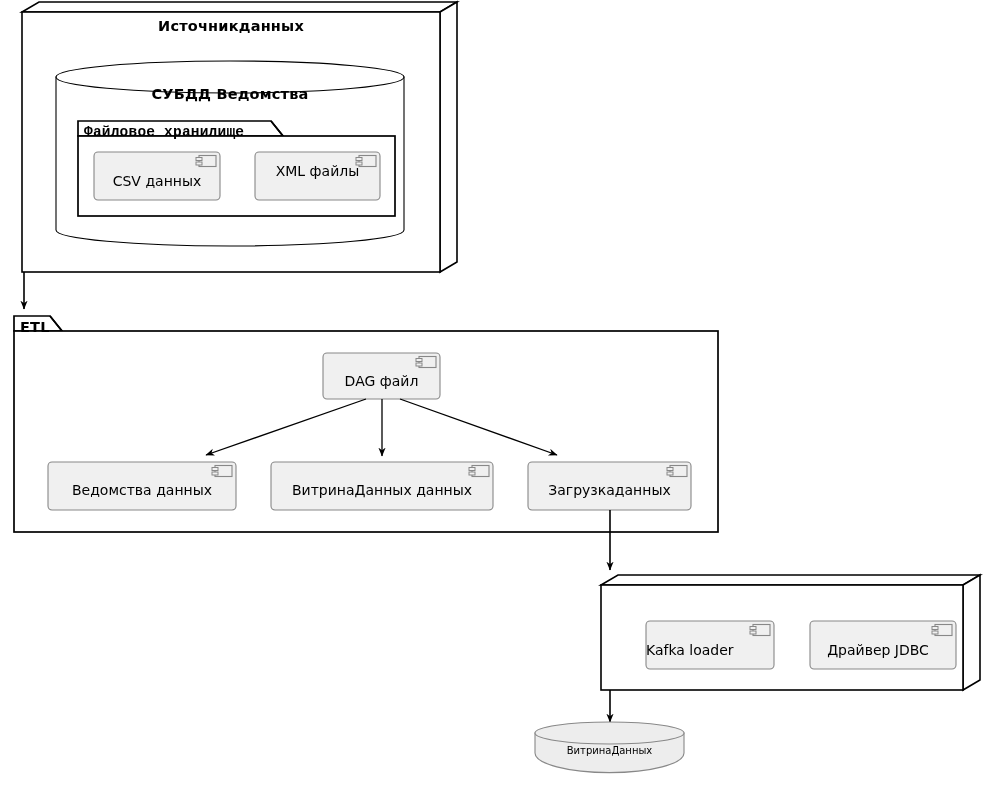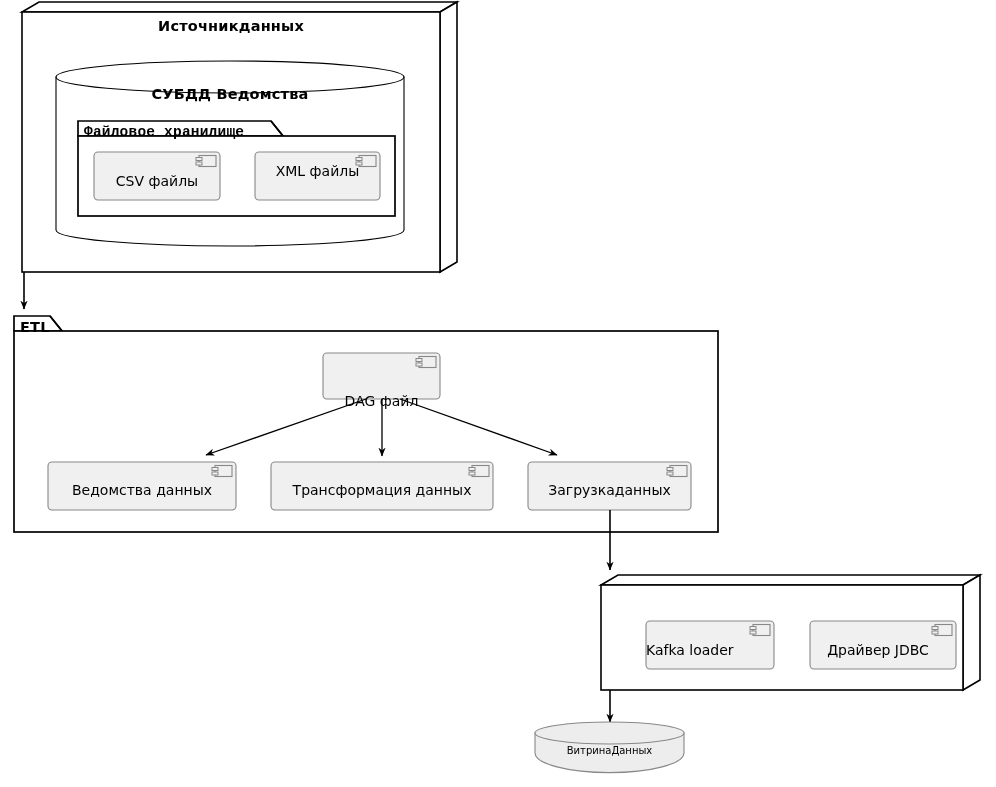--- a/index.html
+++ b/index.html
@@ -160,31 +160,31 @@
       <ellipse cx="609.5" cy="733" rx="74.5" ry="11" fill="#ededed" stroke="#888888" stroke-width="1.1"></ellipse>
     </g>
   </svg>
 
   <div class="lbl node-title" style="left:22px; top:19px; width:418px; text-align:center;">Источникданных</div>
 
   <div class="lbl db-title" style="left:56px; top:87px; width:348px; text-align:center;">СУБДД Ведомства</div>
 
   <div class="lbl pkg-title" style="left:84px; top:125px;font-family:Liberation Mono, monospace;">Файловое хранилище</div>
 
-  <div class="lbl comp-label" style="left:94px; top:174px; width:126px; text-align:center;">CSV файлы</div>
+  <div class="lbl comp-label" style="left:94px; top:174px; width:126px; text-align:center;">CSV данных</div>
 
   <div class="lbl comp-label" style="left:255px; top:164px; width:125px; text-align:center;">XML файлы</div>
 
   <div class="lbl pkg-title" style="left:20px; top:320px;">ETL</div>
 
-  <div class="lbl comp-label" style="left:323px; top:374px; width:117px; text-align:center;margin-top:20px;">DAG файл</div>
+  <div class="lbl comp-label" style="left:323px; top:374px; width:117px; text-align:center;">DAG файл</div>
 
   <div class="lbl comp-label" style="left:48px; top:483px; width:188px; text-align:center;">Ведомства данных</div>
 
-  <div class="lbl comp-label" style="left:271px; top:483px; width:222px; text-align:center;">Трансформация данных</div>
+  <div class="lbl comp-label" style="left:271px; top:483px; width:222px; text-align:center;">ВитринаДанных данных</div>
 
   <div class="lbl comp-label" style="left:528px; top:483px; width:163px; text-align:center;">Загрузкаданных</div>
 
 
   <div class="lbl comp-label" style="left:646px; top:643px; width:128px; text-align:left;">Kafka loader</div>
 
   <div class="lbl comp-label" style="left:810px; top:643px; width:136px; text-align:center;">Драйвер JDBC</div>
 
   <div class="lbl db-small-label" style="left:535px; top:746px; width:149px; text-align:center;">ВитринаДанных</div>
 

